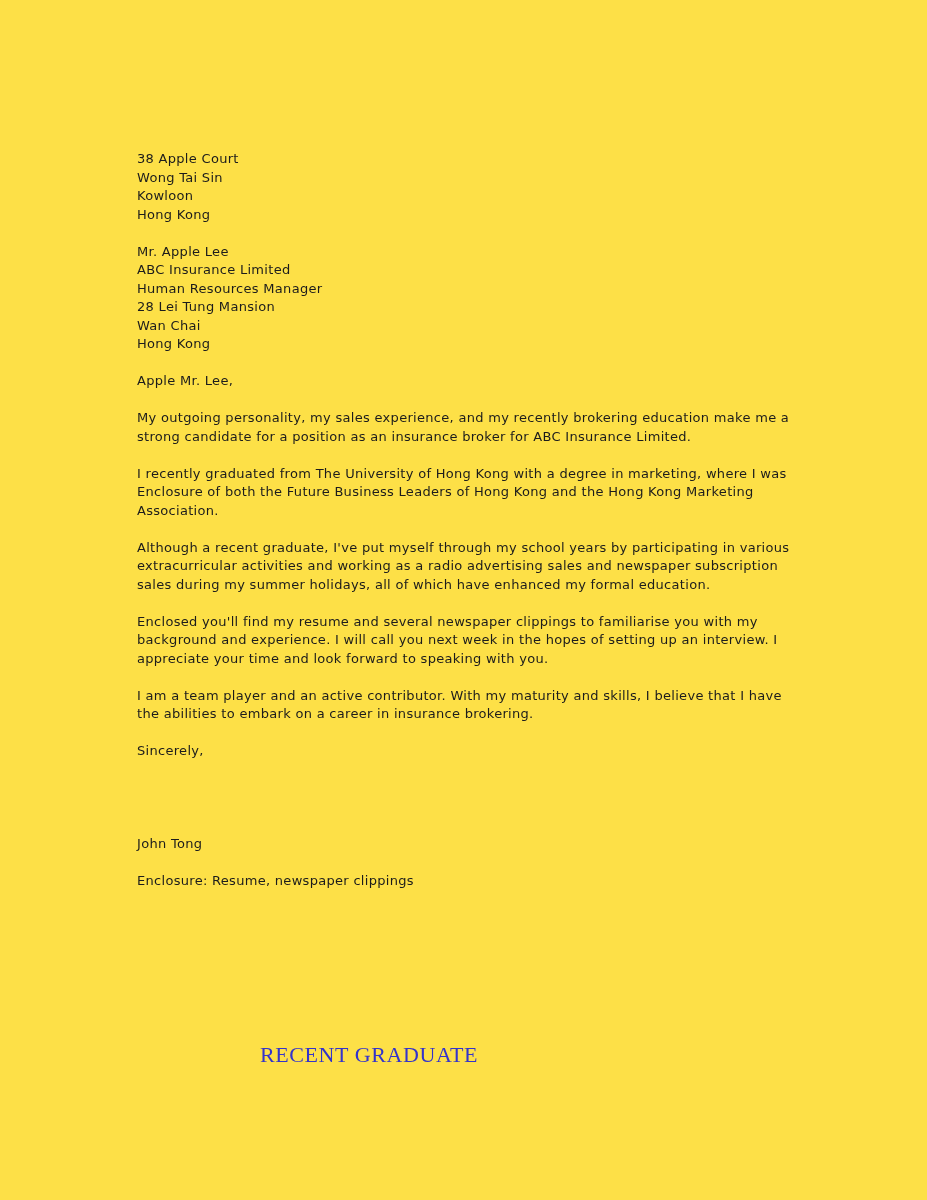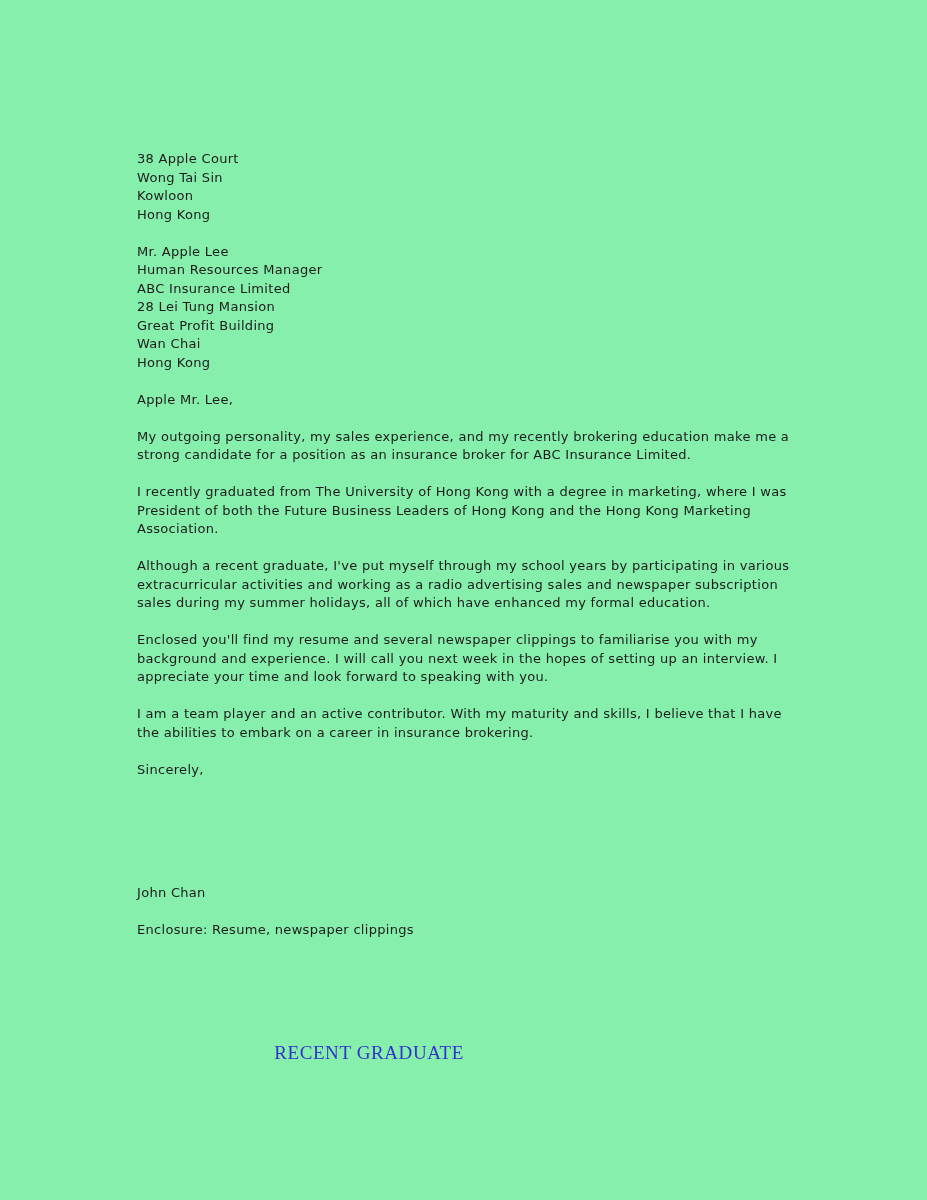--- a/index.html
+++ b/index.html
@@ -4,21 +4,21 @@
 <style>
   html, body {
     margin: 0;
     padding: 0;
     background: #ffffff;
   }
   .page {
     position: relative;
     width: 927px;
     height: 1200px;
-    background: #86efac;
+    background: #fde047;
     overflow: hidden;
   }
   .letter-body {
     position: absolute;
     left: 137px;
     top: 150px;
     width: 658px;
     font-family: "DejaVu Sans", "Liberation Sans", sans-serif;
     font-size: 13px;
     line-height: 18.5px;
@@ -27,67 +27,66 @@
   }
   .block {
     margin: 0 0 18.5px 0;
     padding: 0;
   }
   .block .line {
     margin: 0;
     padding: 0;
   }
   .closing-block {
-    margin-bottom: 105px; 
+    margin-bottom: 74px; 
   }
   .page-footer {
     position: absolute;
     left: 0;
     top: 1042px;
     width: 738px;
     text-align: center;
     font-family: "Liberation Serif", "DejaVu Serif", serif;
-    font-size: 19px;
+    font-size: 22px;
     letter-spacing: 0.6px;
     color: #3333cc;
   }
 </style>
 </head>
 <body>
 
 <div class="page">
   <div class="letter-body">
 
     <div class="block">
       <div class="line">38 Apple Court</div>
       <div class="line">Wong Tai Sin</div>
       <div class="line">Kowloon</div>
       <div class="line">Hong Kong</div>
     </div>
 
     <div class="block">
       <div class="line">Mr. Apple Lee</div>
+      <div class="line">ABC Insurance Limited</div>
       <div class="line">Human Resources Manager</div>
-      <div class="line">ABC Insurance Limited</div>
       <div class="line">28 Lei Tung Mansion</div>
-      <div class="line">Great Profit Building</div>
       <div class="line">Wan Chai</div>
       <div class="line">Hong Kong</div>
     </div>
 
     <div class="block">Apple Mr. Lee,</div>
 
     <p class="block">My outgoing personality, my sales experience, and my recently brokering education make me a strong candidate for a position as an insurance broker for ABC Insurance Limited.</p>
-    <p class="block">I recently graduated from The University of Hong Kong with a degree in marketing, where I was President of both the Future Business Leaders of Hong Kong and the Hong Kong Marketing Association.</p>
+    <p class="block">I recently graduated from The University of Hong Kong with a degree in marketing, where I was Enclosure of both the Future Business Leaders of Hong Kong and the Hong Kong Marketing Association.</p>
     <p class="block">Although a recent graduate, I've put myself through my school years by participating in various extracurricular activities and working as a radio advertising sales and newspaper subscription sales during my summer holidays, all of which have enhanced my formal education.</p>
     <p class="block">Enclosed you'll find my resume and several newspaper clippings to familiarise you with my background and experience. I will call you next week in the hopes of setting up an interview. I appreciate your time and look forward to speaking with you.</p>
     <p class="block">I am a team player and an active contributor. With my maturity and skills, I believe that I have the abilities to embark on a career in insurance brokering.</p>
 
     <div class="block closing-block">Sincerely,</div>
 
-    <div class="block">John Chan</div>
+    <div class="block">John Tong</div>
 
     <div class="block">Enclosure: Resume, newspaper clippings</div>
 
   </div>
 
   <div class="page-footer">RECENT GRADUATE</div>
 </div>
 
 </body></html>

